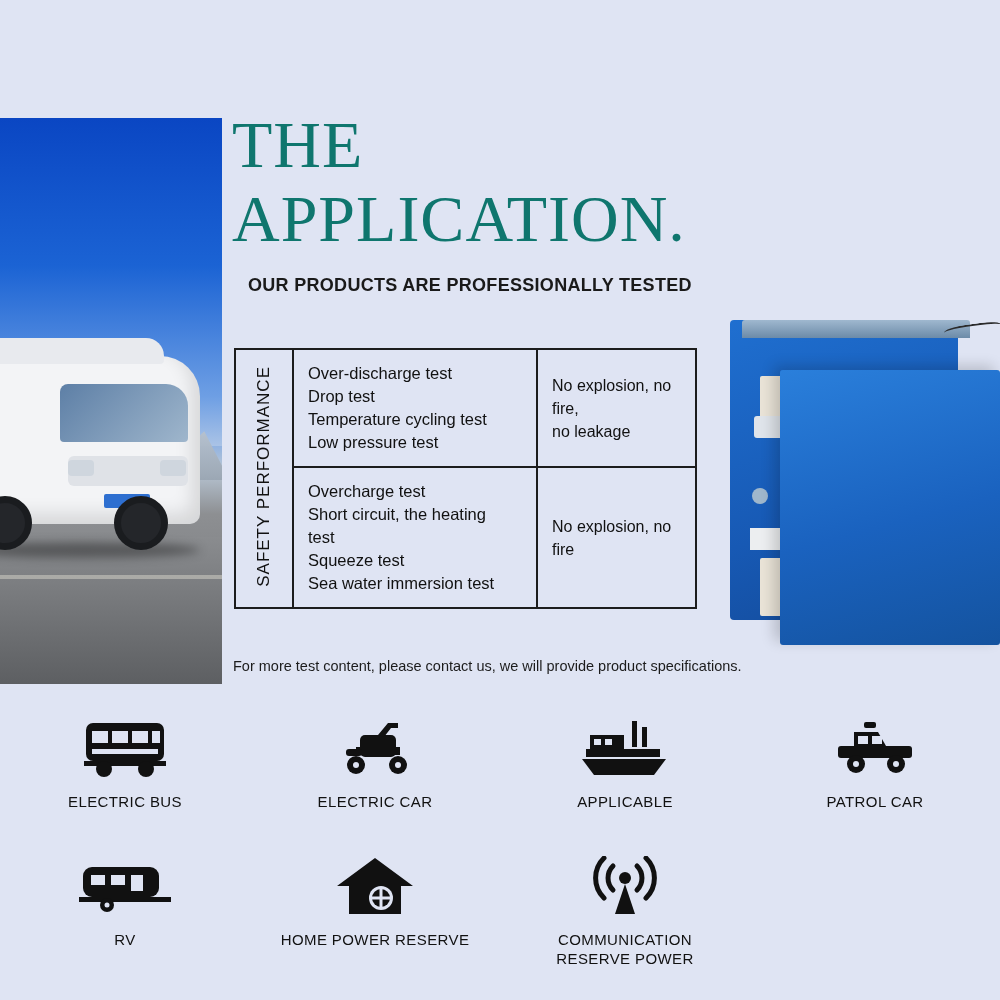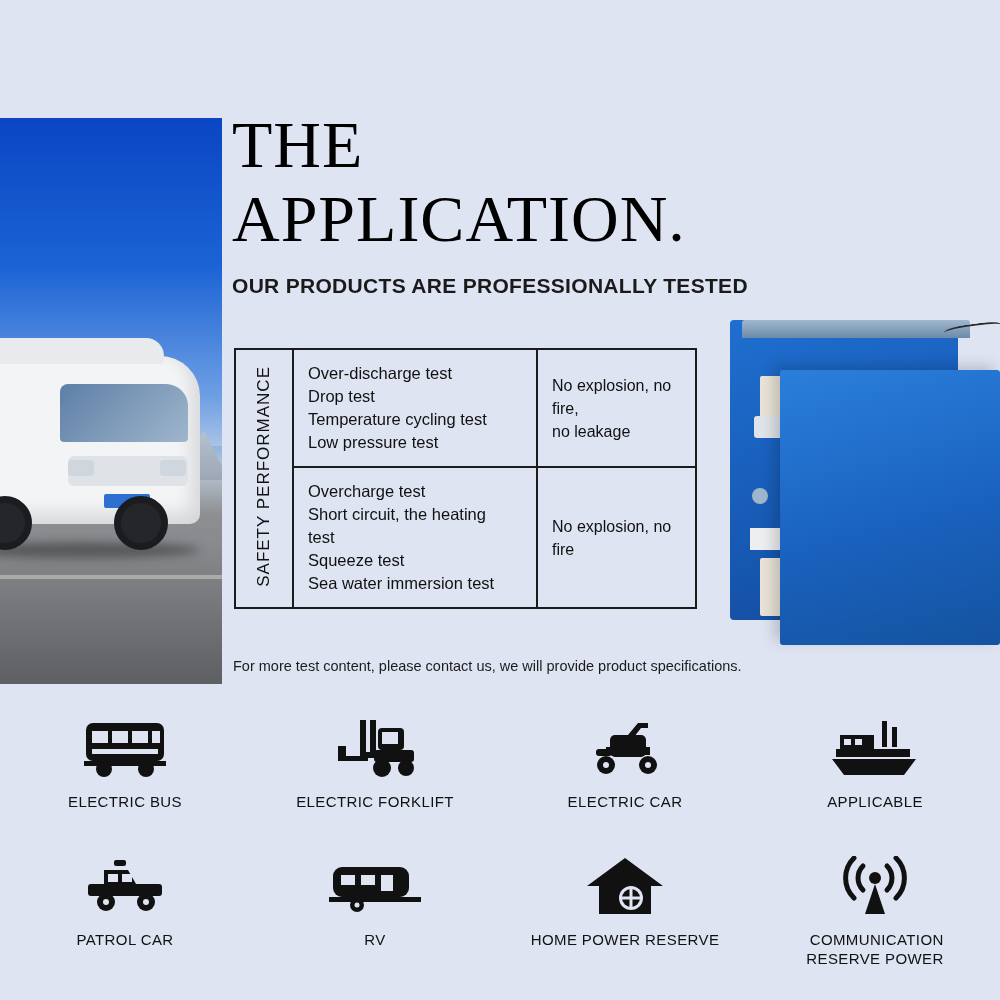--- a/index.html
+++ b/index.html
@@ -131,30 +131,30 @@
   
   .title {
     position: absolute;
     left: 232px;
     top: 108px;
     width: 620px;
     font-family: "Liberation Serif", serif;
     font-size: 66px;
     line-height: 74px;
     letter-spacing: 1px;
-    color: #000000;
+    color: #0f766e;
   }
   .title .l2 { display: block; }
 
   .subtitle {
     position: absolute;
-    left: 232px;
+    left: 248px;
     top: 272px;
     width: 600px;
-    font-size: 21px;
+    font-size: 18px;
     line-height: 27px;
     font-weight: bold;
     color: #1a1a1a;
     letter-spacing: .3px;
   }
 
   
   .table {
     position: absolute;
     left: 234px;
@@ -291,21 +291,21 @@
     height: 66px;
     display: flex;
     align-items: center;
     justify-content: center;
   }
   .icon-label {
     margin-top: 10px;
     font-size: 15px;
     letter-spacing: .4px;
     color: #111;
-    text-align: right;
+    text-align: center;
     line-height: 19px;
     max-width: 200px;
   }
 </style>
 </head>
 <body>
 
 <div class="page">
 
   <div class="photo">
@@ -395,37 +395,20 @@
           <rect x="70" y="12" width="8" height="12" fill="#dfe4f3"></rect>
           <rect x="10" y="30" width="66" height="5" fill="#dfe4f3"></rect>
           <rect x="2" y="42" width="82" height="5"></rect>
           <circle cx="22" cy="50" r="8"></circle>
           <circle cx="64" cy="50" r="8"></circle>
         </svg>
       </div>
       <div class="icon-label">ELECTRIC BUS</div>
     </div>
 
-    <div class="icon-cell">
-      <div class="icon-glyph">
-        <svg width="90" height="62" viewBox="0 0 90 62" fill="#111">
-          <rect x="30" y="2" width="6" height="34"></rect>
-          <rect x="40" y="2" width="6" height="34"></rect>
-          <rect x="30" y="34" width="30" height="6"></rect>
-          <rect x="48" y="10" width="26" height="22" rx="4"></rect>
-          <rect x="52" y="14" width="16" height="12" fill="#dfe4f3"></rect>
-          <rect x="44" y="32" width="40" height="12" rx="3"></rect>
-          <rect x="8" y="28" width="8" height="12"></rect>
-          <rect x="8" y="38" width="30" height="5"></rect>
-          <circle cx="52" cy="50" r="9"></circle>
-          <circle cx="76" cy="50" r="8"></circle>
-        </svg>
-      </div>
-      <div class="icon-label">ELECTRIC FORKLIFT</div>
-    </div>
 
     <div class="icon-cell">
       <div class="icon-glyph">
         <svg width="86" height="60" viewBox="0 0 86 60" fill="#111">
           <rect x="28" y="16" width="36" height="22" rx="5"></rect>
           <rect x="24" y="28" width="44" height="8"></rect>
           <path d="M46 16 L56 4 L66 4 L66 9 L59 9 L52 18 Z"></path>
           <rect x="14" y="30" width="16" height="7" rx="3"></rect>
           <circle cx="24" cy="46" r="9"></circle>
           <circle cx="66" cy="46" r="9"></circle>

